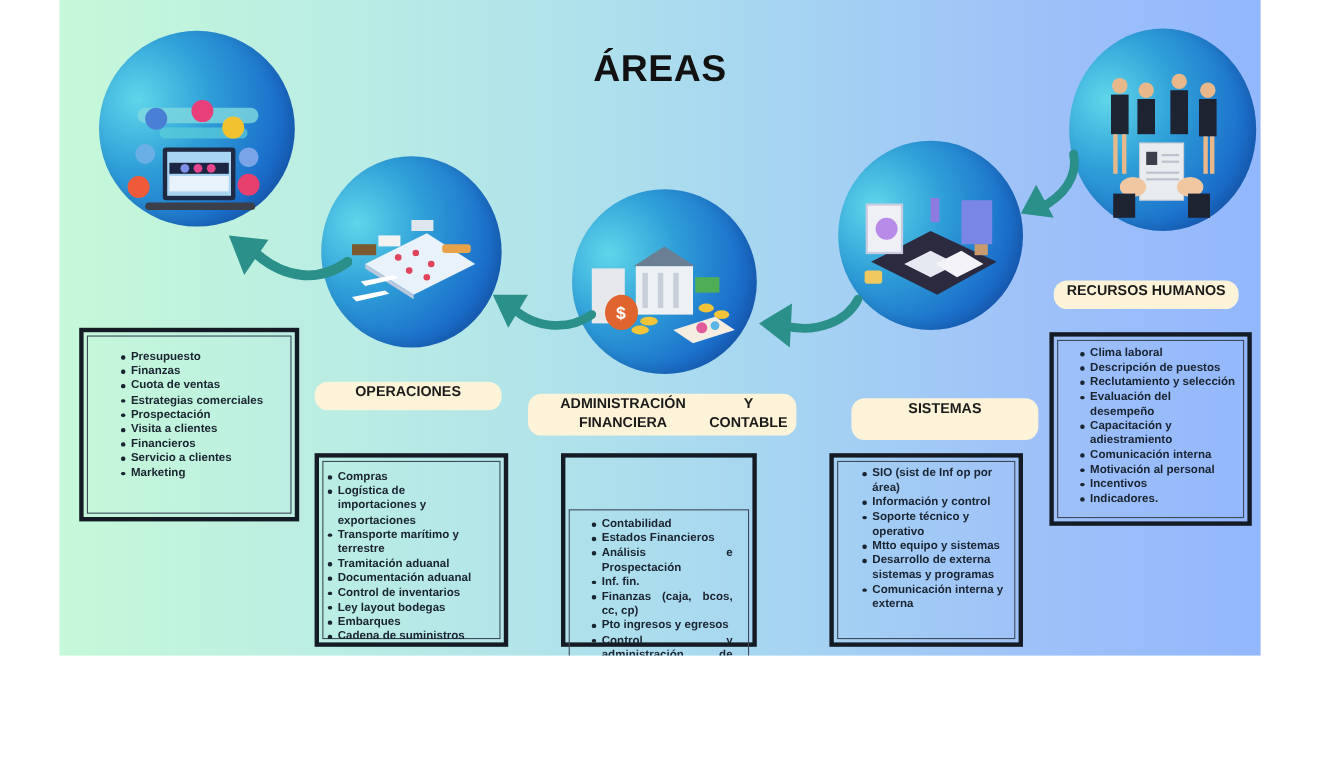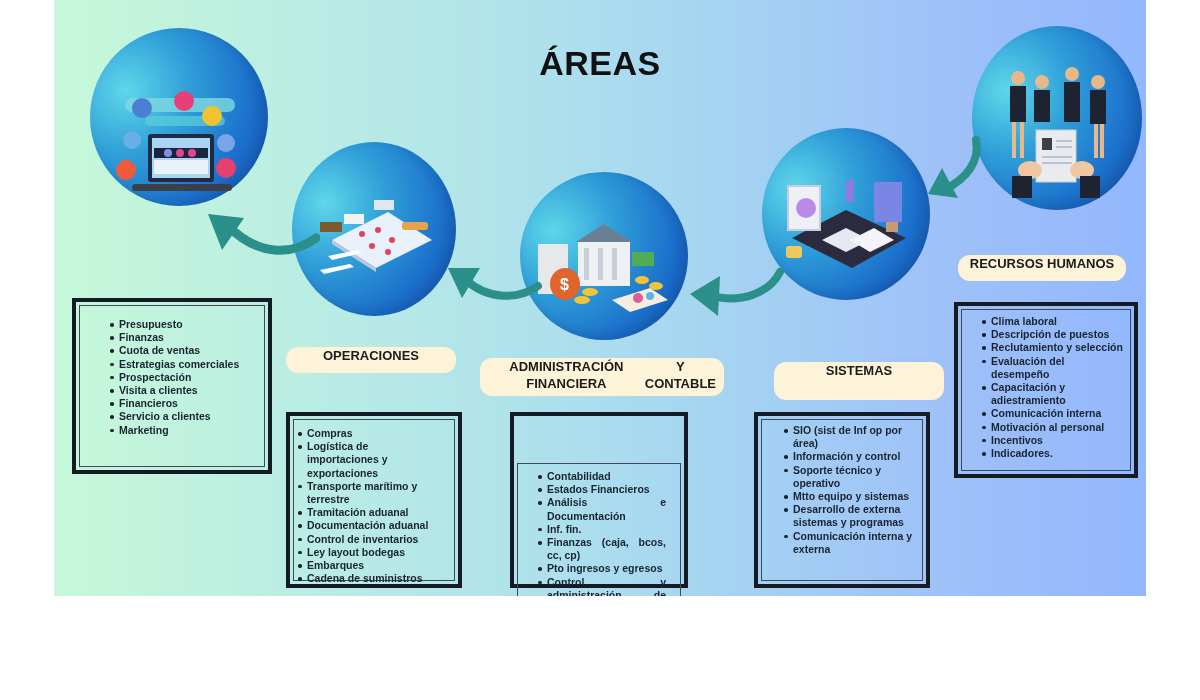--- a/index.html
+++ b/index.html
@@ -235,21 +235,21 @@
         <li>Cadena de suministros</li>
       </ul>
     </div>
   </div>
 
   <div class="box justify" style="left:456px; top:412px; width:178px; height:176px;">
     <div class="inner" style="padding-left:20px; padding-top:6px; padding-right:14px;margin-top:44px;">
       <ul>
         <li>Contabilidad</li>
         <li>Estados Financieros</li>
-        <li>Análisis e Documentación</li>
+        <li>Análisis e Prospectación</li>
         <li>Inf. fin.</li>
         <li>Finanzas (caja, bcos, cc, cp)</li>
         <li>Pto ingresos y egresos</li>
         <li>Control y administración de costos</li>
         <li>Situación fiscal</li>
         <li>Situación legal</li>
 
       </ul>
     </div>
   </div>

